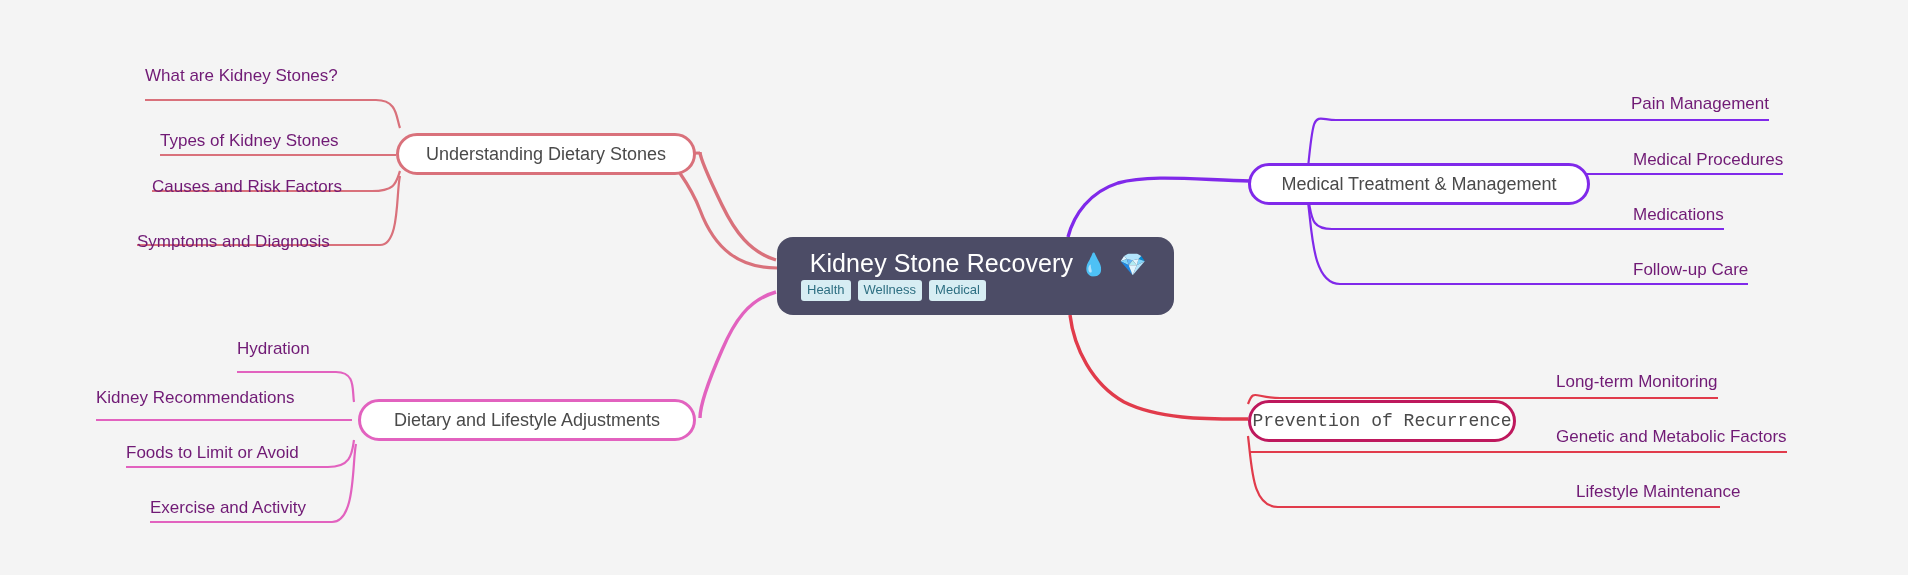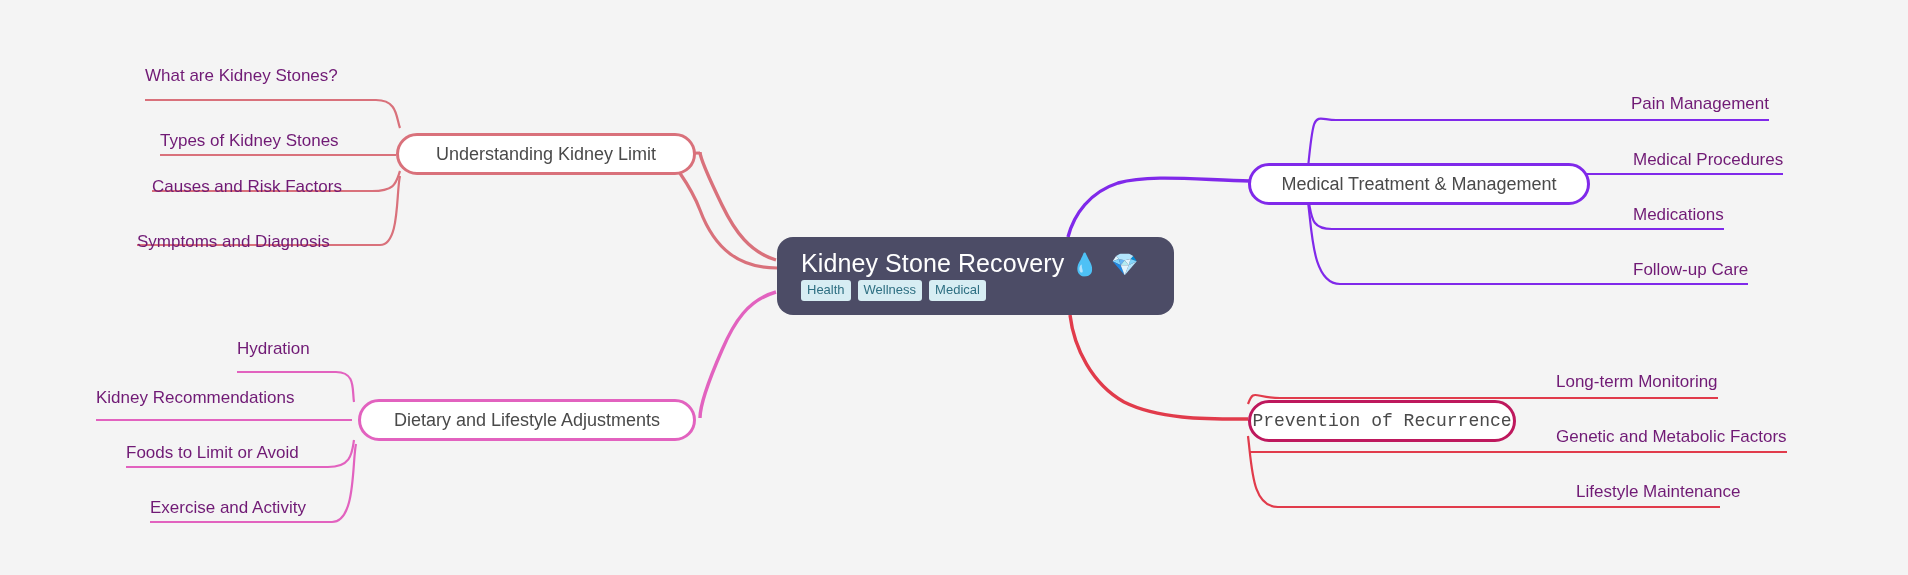--- a/index.html
+++ b/index.html
@@ -39,20 +39,21 @@
     padding: 11px 24px 0 24px;
     z-index: 5;
   }
   .root-title {
     color: #ffffff;
     font-size: 25px;
     font-weight: 400;
     line-height: 30px;
     letter-spacing: 0.1px;
     white-space: nowrap;
+    text-align: right;
   }
   .root-emojis {
     font-size: 22px;
     letter-spacing: 3px;
   }
   .root-tags {
     display: flex;
     gap: 7px;
   }
   .root-tag {
@@ -138,21 +139,21 @@
       <span class="root-emojis">💧 💎</span>
     </div>
     <div class="root-tags">
       <span class="root-tag">Health</span>
       <span class="root-tag">Wellness</span>
       <span class="root-tag">Medical</span>
     </div>
   </div>
 
   <div class="branch-node" style="left:396px; top:133px; width:300px; height:42px; border:3px solid #d9717b;">
-    <span>Understanding Kidney Limit</span>
+    <span>Understanding Dietary Stones</span>
   </div>
 
   <div class="branch-node" style="left:358px; top:399px; width:338px; height:42px; border:3px solid #e262bf;">
     <span>Dietary and Lifestyle Adjustments</span>
   </div>
 
   <div class="branch-node" style="left:1248px; top:163px; width:342px; height:42px; border:3px solid #8029ea;">
     <span>Medical Treatment &amp; Management</span>
   </div>
 

